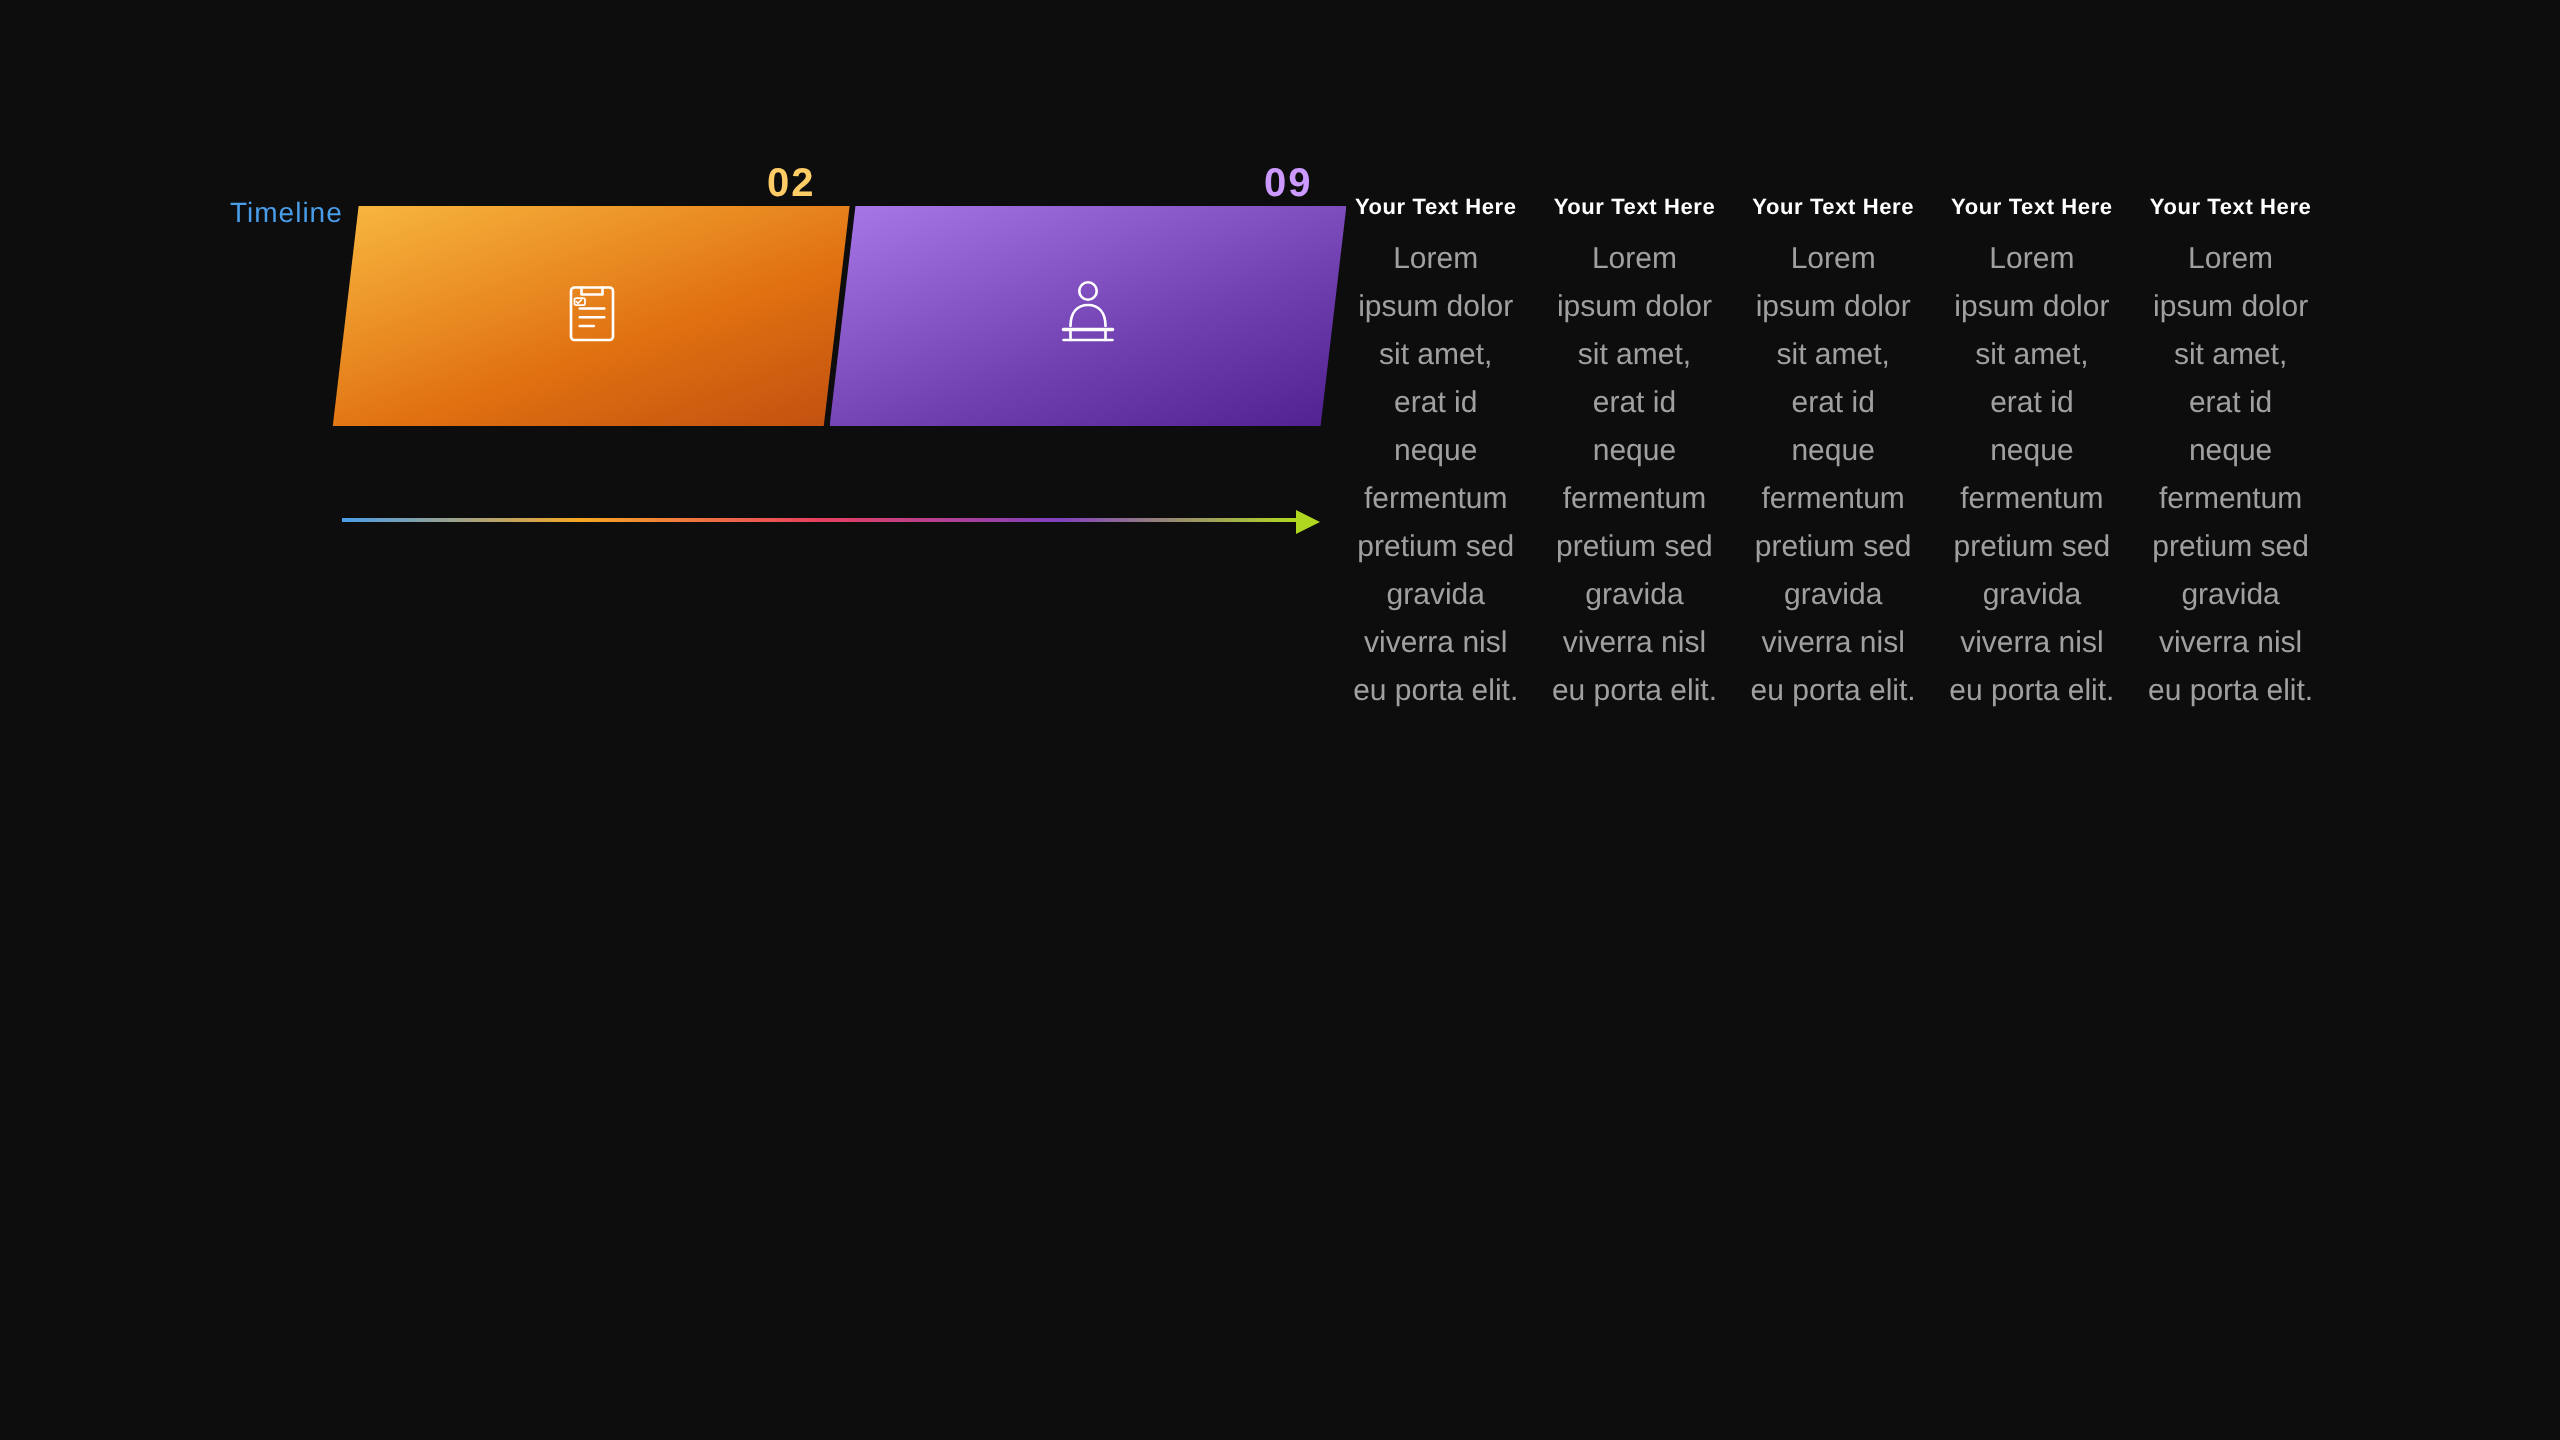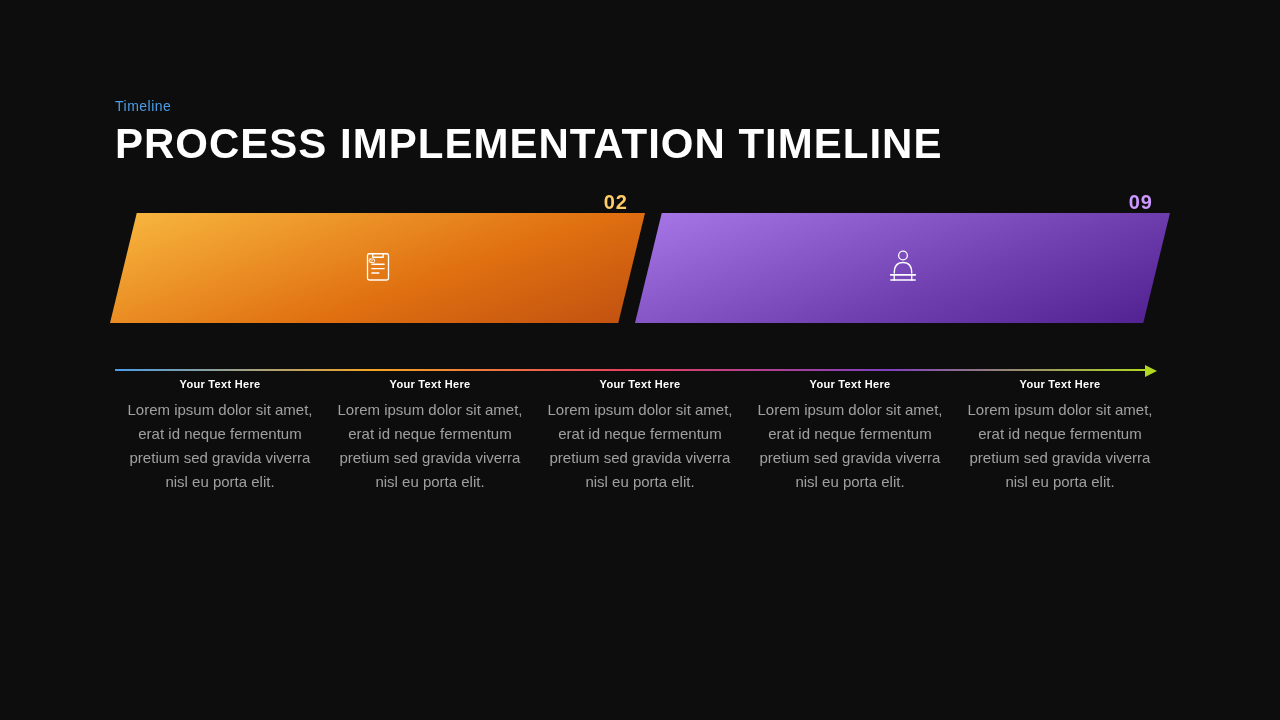--- a/index.html
+++ b/index.html
@@ -157,31 +157,30 @@
       height: 0;
       border-top: 6px solid transparent;
       border-bottom: 6px solid transparent;
       border-left: 12px solid #b0d820;
     }
 
     .container {
       padding: 48px 55px 20px 55px;
       height: 100%;
       display: flex;
-      flex-direction: column;
+      flex-direction: row;
     }
   </style>
 </head>
 <body>
 
 <div class="slide">
   <div class="container">
 
     <div class="label-timeline">Timeline</div>
-    <div class="main-title">PROCESS IMPLEMENTATION TIMELINE</div>
 
     <div class="timeline-visual">
       <div class="ribbon-row">
 
 
         <div class="ribbon-segment">
           <div class="seg-num num-2">02</div>
           <div class="ribbon-shape seg-2">
             <div class="seg-icon">
               <svg viewBox="0 0 48 48">

